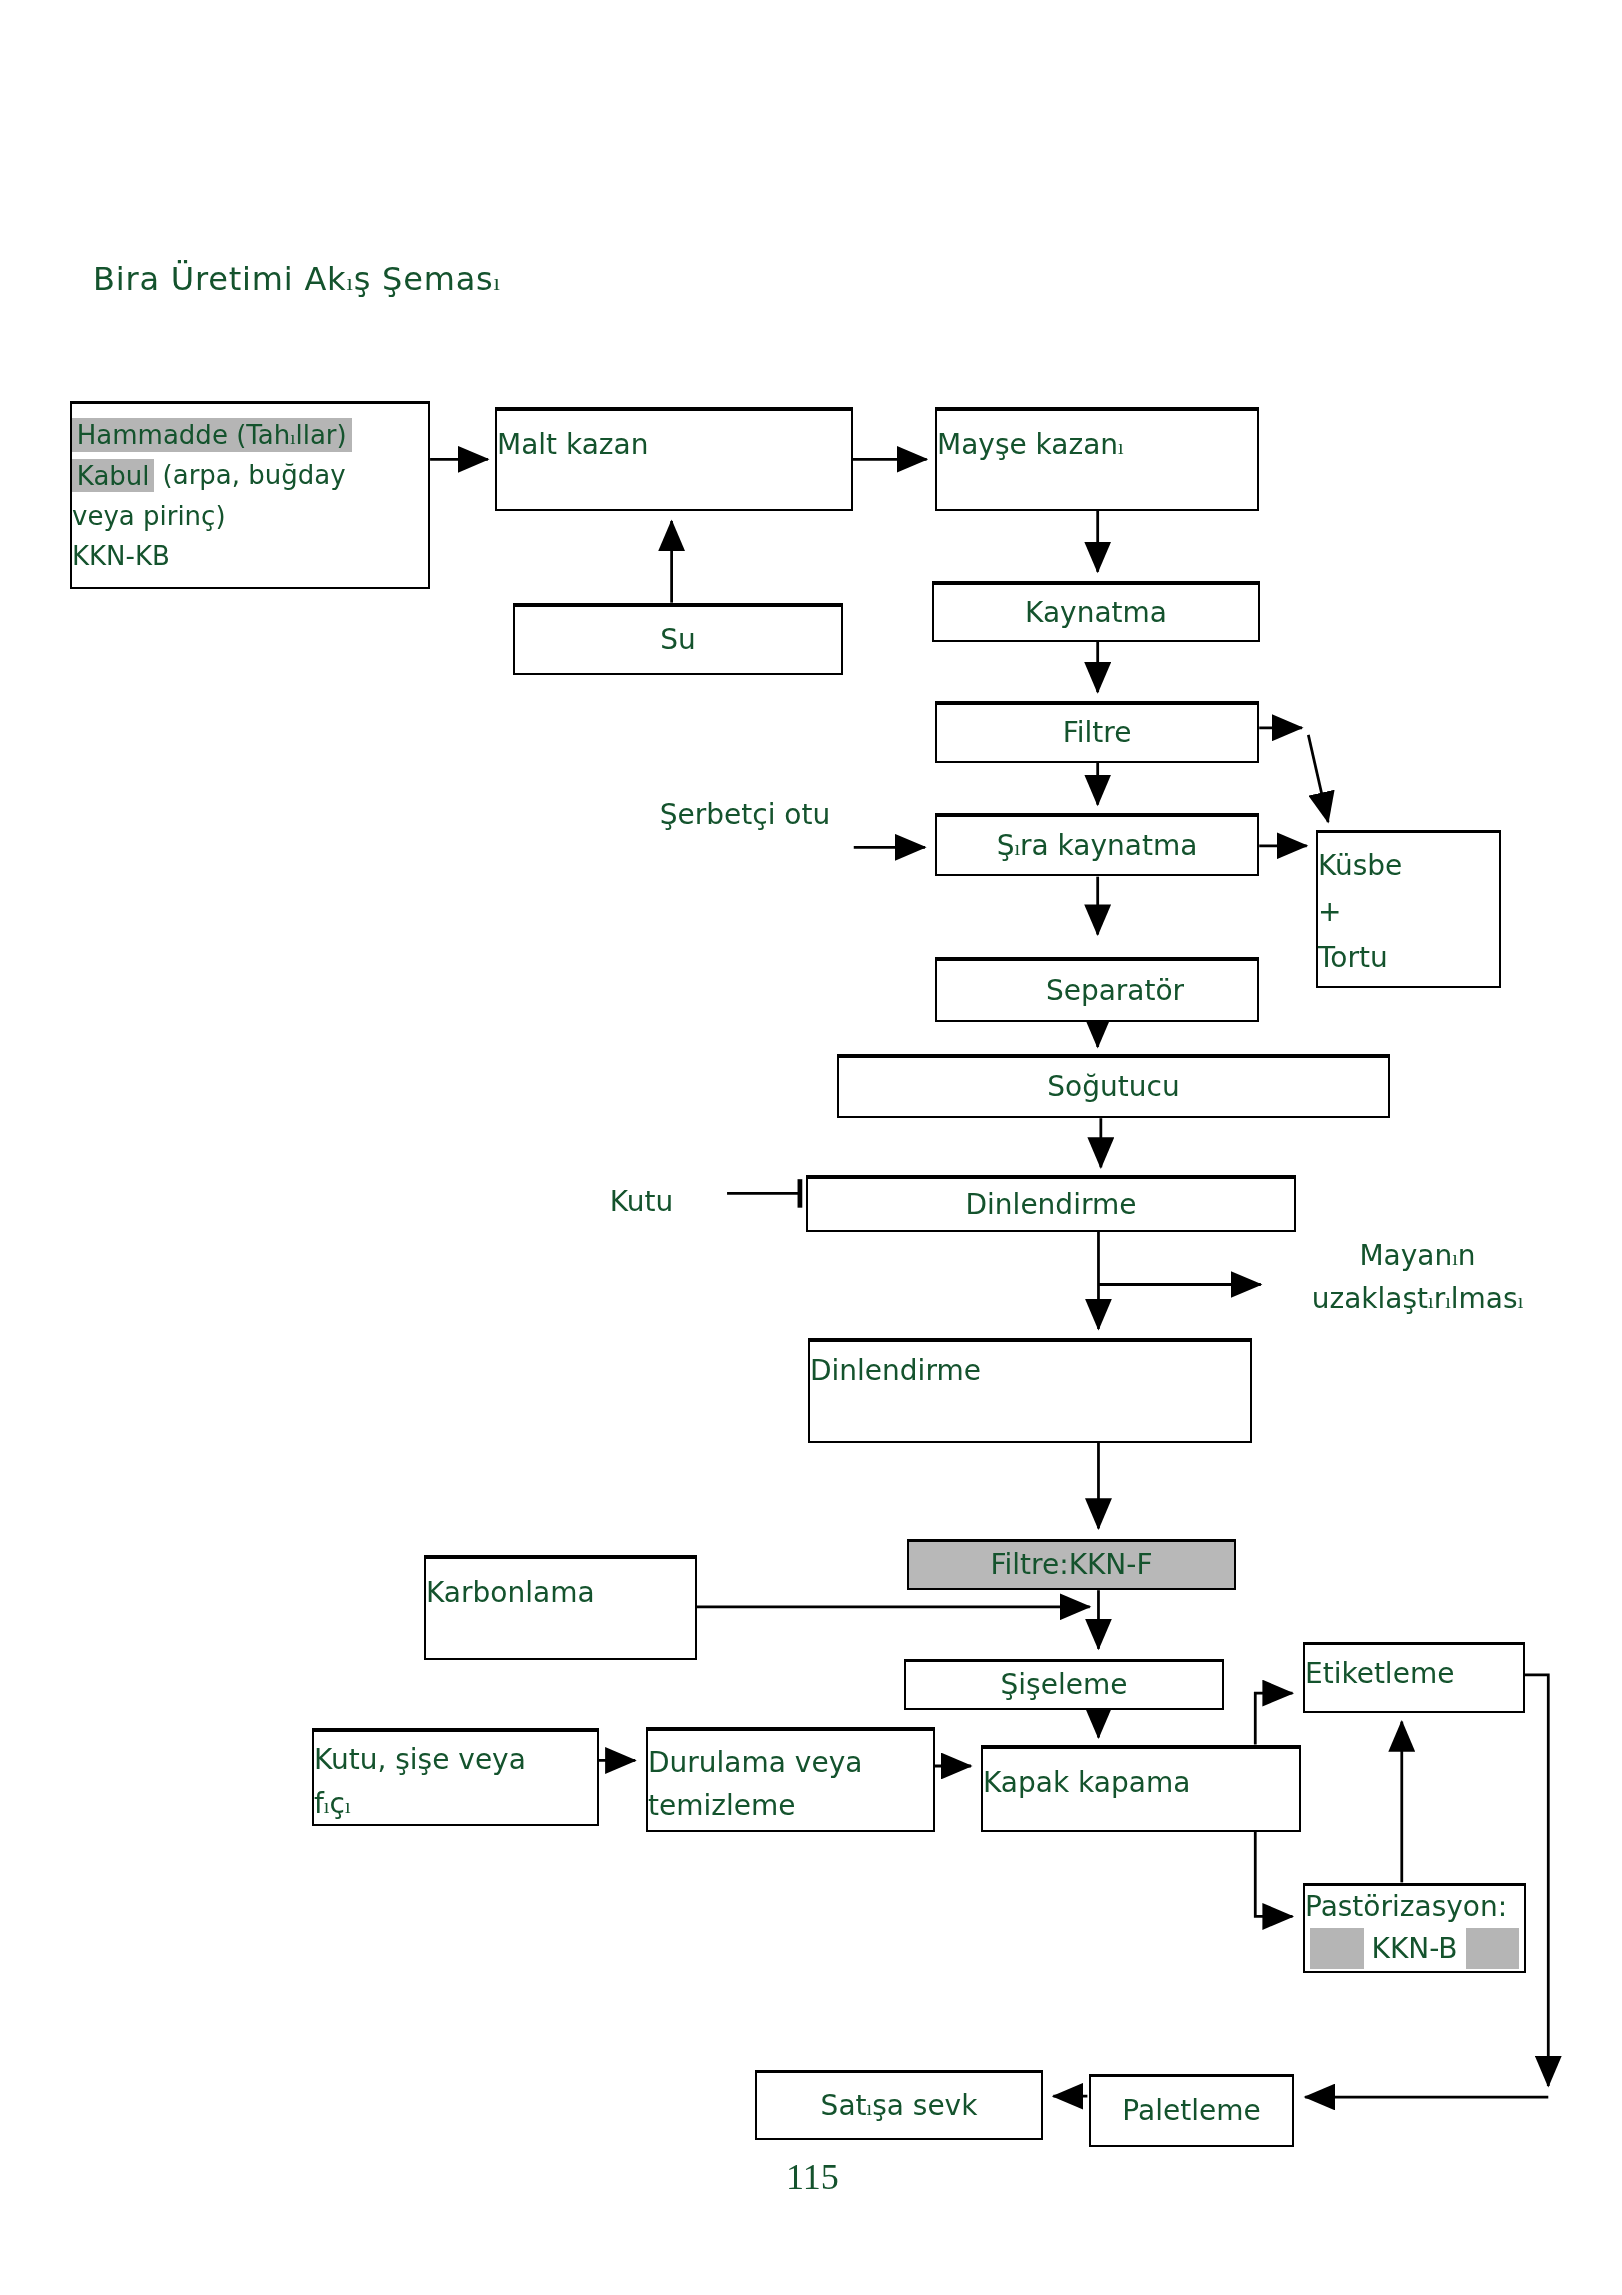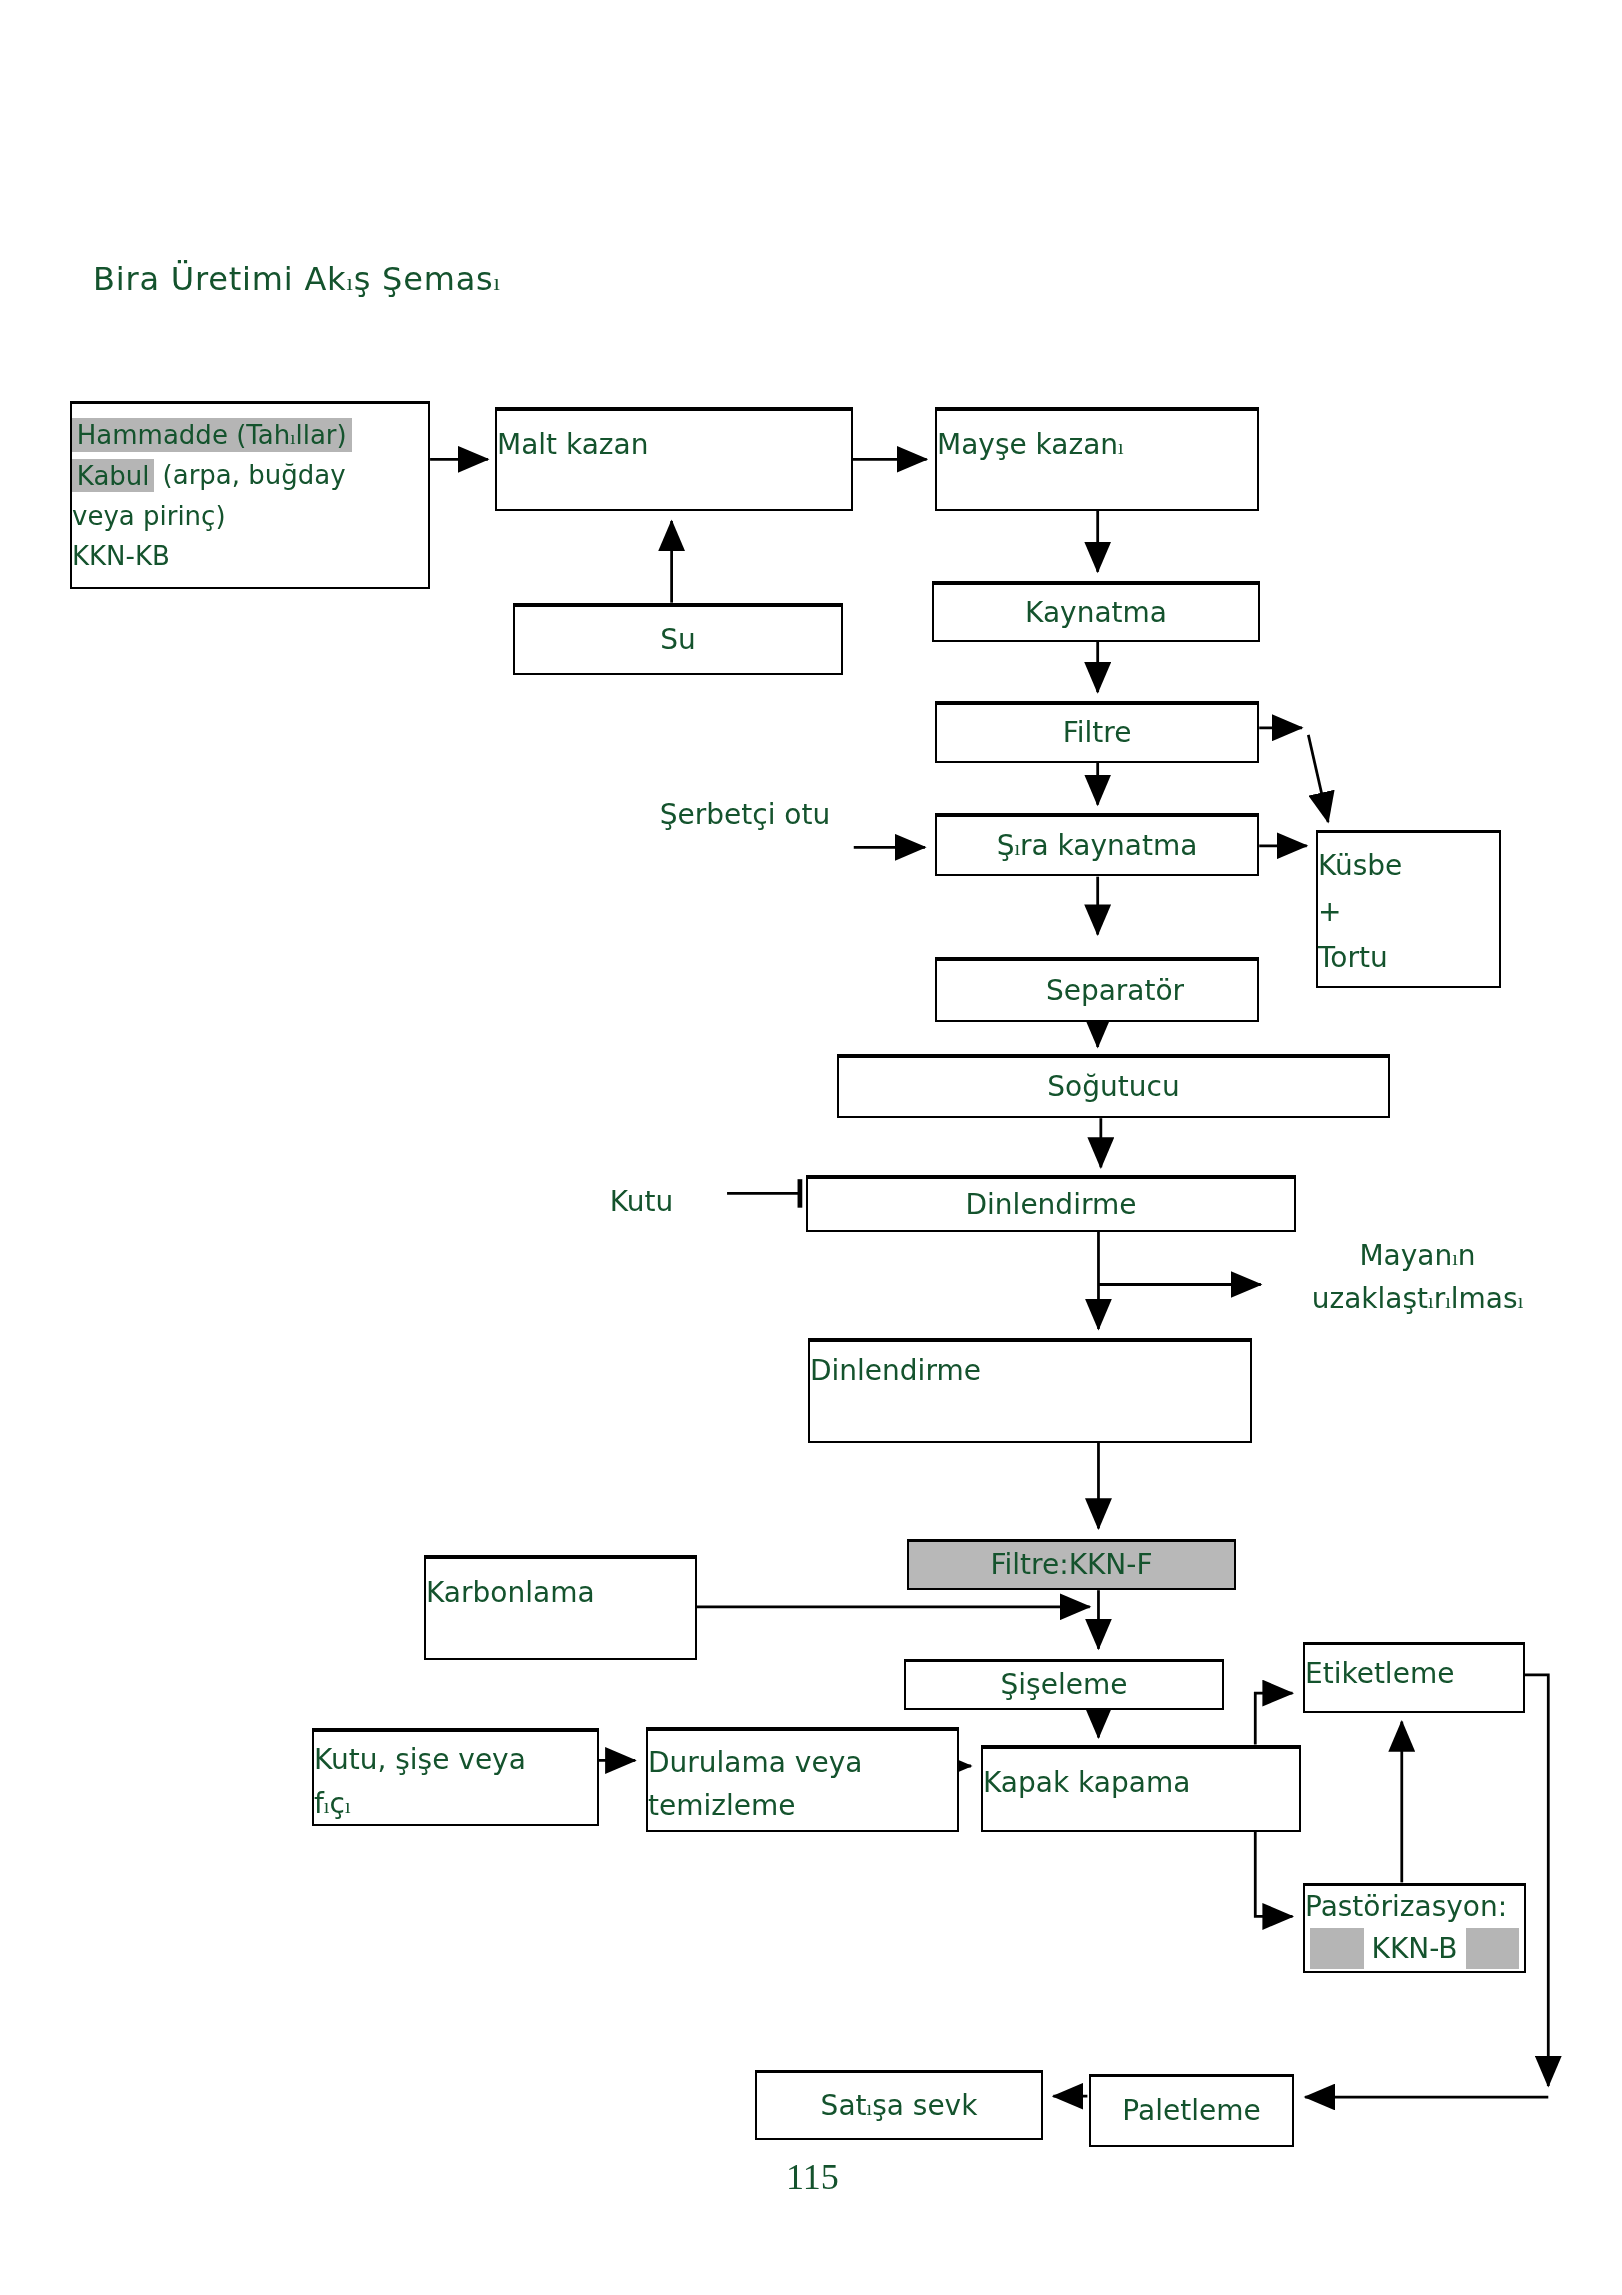--- a/index.html
+++ b/index.html
@@ -147,21 +147,21 @@
 
   <div class="box center-v" style="left:904px;top:1659px;width:320px;height:51px;border-top-width:3.2px;">
     <span class="cs">Şişeleme</span>
   </div>
 
   <div class="box multiline" style="left:312px;top:1728px;width:287px;height:98px;padding-top:6.3px;">
     <div><span class="cs">Kutu, şişe veya</span></div>
     <div><span class="cs">f<span class="dI">ı</span>ç<span class="dI">ı</span></span></div>
   </div>
 
-  <div class="box multiline" style="left:646px;top:1727px;width:313px;height:105px;padding-top:9.5px;">
+  <div class="box multiline" style="left:646px;top:1727px;width:289px;height:105px;padding-top:9.5px;">
     <div><span class="cs">Durulama veya</span></div>
     <div><span class="cs">temizleme</span></div>
   </div>
 
   <div class="box" style="left:981px;top:1745px;width:320px;height:87px;">
     <span class="pad-md cs">Kapak kapama</span>
   </div>
 
   <div class="box" style="left:1303px;top:1642px;width:222px;height:71px;border-top-width:3.2px;">
     <span class="pad-sm cs">Etiketleme</span>

